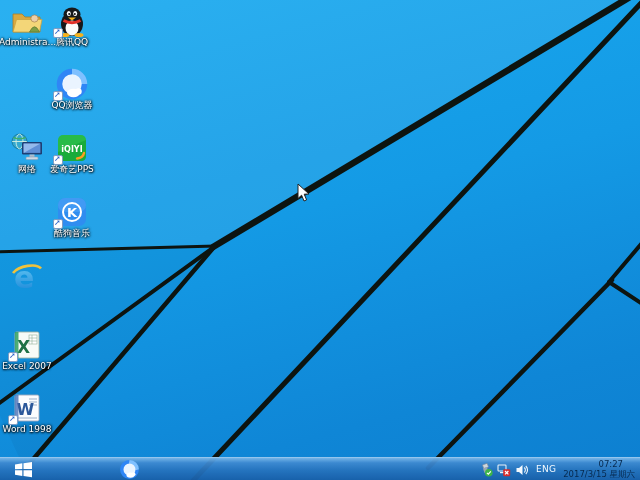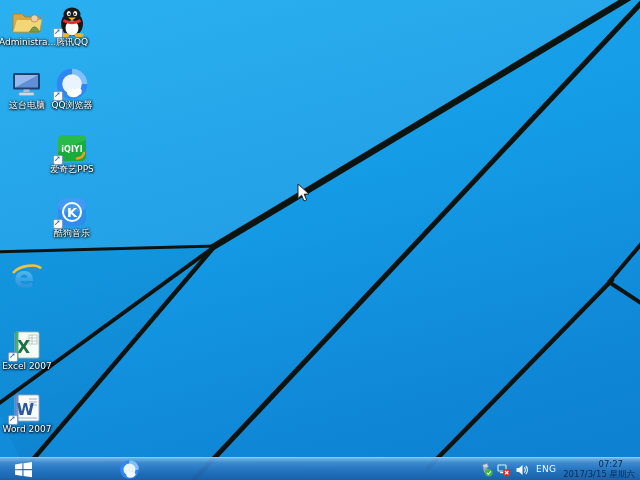--- a/index.html
+++ b/index.html
@@ -53,33 +53,37 @@
       <svg width="34" height="32" viewBox="0 0 34 32">
         <path d="M3,9 L12,9 L15,12 L30,12 L30,27 L3,27 Z" fill="#d9a940" stroke="#a87f28" stroke-width="0.8"></path>
         <path d="M3,27 L6.5,14.5 L32,14.5 L29.5,27 Z" fill="#f3d678" stroke="#c9a23e" stroke-width="0.8"></path>
         <circle cx="24.5" cy="13.5" r="3.6" fill="#eccfa8" stroke="#a8824f" stroke-width="0.7"></circle>
         <path d="M19.5,27 Q24.5,16.5 29.5,27 Z" fill="#7d9d45" stroke="#5d7a2e" stroke-width="0.7"></path>
       </svg>
     </div>
     <div class="lbl">Administra...</div>
   </div>
 
-  <div class="dicon" style="left:-1px;top:68px">
-    <div class="art">
-      <svg width="34" height="32" viewBox="0 0 34 32">
-        <rect x="3" y="5" width="27" height="16.5" rx="1.5" fill="#1d3f74"></rect>
-        <rect x="5" y="7" width="23" height="12.5" fill="#5f8fd6"></rect>
-        <polygon points="5,7 28,7 5,19.5" fill="#9dc2f0" opacity="0.85"></polygon>
-        <rect x="13.5" y="21.5" width="6" height="3" fill="#aebdcd"></rect>
-        <rect x="9" y="24.5" width="15" height="3" rx="1" fill="#cdd9e5" stroke="#8fa2b5" stroke-width="0.6"></rect>
-      </svg>
-    </div>
-    <div class="lbl">这台电脑</div>
-  </div>
-
+
+  <div class="dicon" style="left:-1px;top:132px">
+    <div class="art">
+      <svg width="34" height="32" viewBox="0 0 34 32">
+        <circle cx="9.5" cy="9.5" r="7.5" fill="#35a8cf" stroke="#17728f" stroke-width="0.8"></circle>
+        <ellipse cx="9.5" cy="9.5" rx="3.5" ry="7.3" fill="none" stroke="#d6f2e2" stroke-width="0.9"></ellipse>
+        <line x1="2.2" y1="9.5" x2="16.8" y2="9.5" stroke="#d6f2e2" stroke-width="0.9"></line>
+        <path d="M3.5,5.5 Q9.5,8 15.5,5.5" fill="none" stroke="#3fae6b" stroke-width="1.6"></path>
+        <rect x="12" y="10" width="20" height="12.5" rx="1.2" fill="#1d3f74"></rect>
+        <rect x="13.6" y="11.6" width="16.8" height="9.3" fill="#5f8fd6"></rect>
+        <polygon points="13.6,11.6 30.4,11.6 13.6,20.9" fill="#9dc2f0" opacity="0.85"></polygon>
+        <rect x="19.5" y="22.5" width="5" height="2.4" fill="#aebdcd"></rect>
+        <rect x="16" y="25" width="12" height="2.6" rx="1" fill="#cdd9e5" stroke="#8fa2b5" stroke-width="0.6"></rect>
+      </svg>
+    </div>
+    <div class="lbl">网络</div>
+  </div>
 
 
   <div class="dicon" style="left:-1px;top:261px">
     <div class="art">
       <svg width="34" height="32" viewBox="0 0 34 32">
         <defs>
             <linearGradient id="ieg" x1="0" y1="0" x2="0" y2="1">
           <stop offset="0" stop-color="#6fd0f7"></stop>
               <stop offset="1" stop-color="#1582d6"></stop>
         </linearGradient>
@@ -111,21 +115,21 @@
       <svg width="34" height="32" viewBox="0 0 34 32">
         <rect x="5" y="3" width="24" height="26" rx="1.5" fill="#fbfcfe" stroke="#9aa7bd" stroke-width="0.9"></rect>
         <path d="M19,7 h8 M19,10 h8 M19,13 h8 M8,26 h19" stroke="#9db0c8" stroke-width="1"></path>
         <text x="6.5" y="23" font-size="16" font-weight="bold" fill="#2b579a" font-family="DejaVu Sans,sans-serif">W</text>
         <rect x="5" y="3" width="3.5" height="26" fill="#4a72b8" opacity="0.8"></rect>
       </svg>
       <div class="scut">
           <span>➚</span>
         </div>
     </div>
-    <div class="lbl">Word 2007</div>
+    <div class="lbl">Word 1998</div>
   </div>
 
   <div class="dicon" style="left:44px;top:5px">
     <div class="art">
       <svg width="34" height="32" viewBox="0 0 34 32">
         <ellipse cx="17" cy="19" rx="11" ry="12" fill="#17181a"></ellipse>
         <ellipse cx="17" cy="9.5" rx="8.5" ry="7" fill="#17181a"></ellipse>
         <ellipse cx="17" cy="23" rx="6.5" ry="7.5" fill="#fbfbfb"></ellipse>
         <ellipse cx="13.8" cy="8.5" rx="2" ry="2.6" fill="#fff"></ellipse>
         <ellipse cx="20.2" cy="8.5" rx="2" ry="2.6" fill="#fff"></ellipse>

